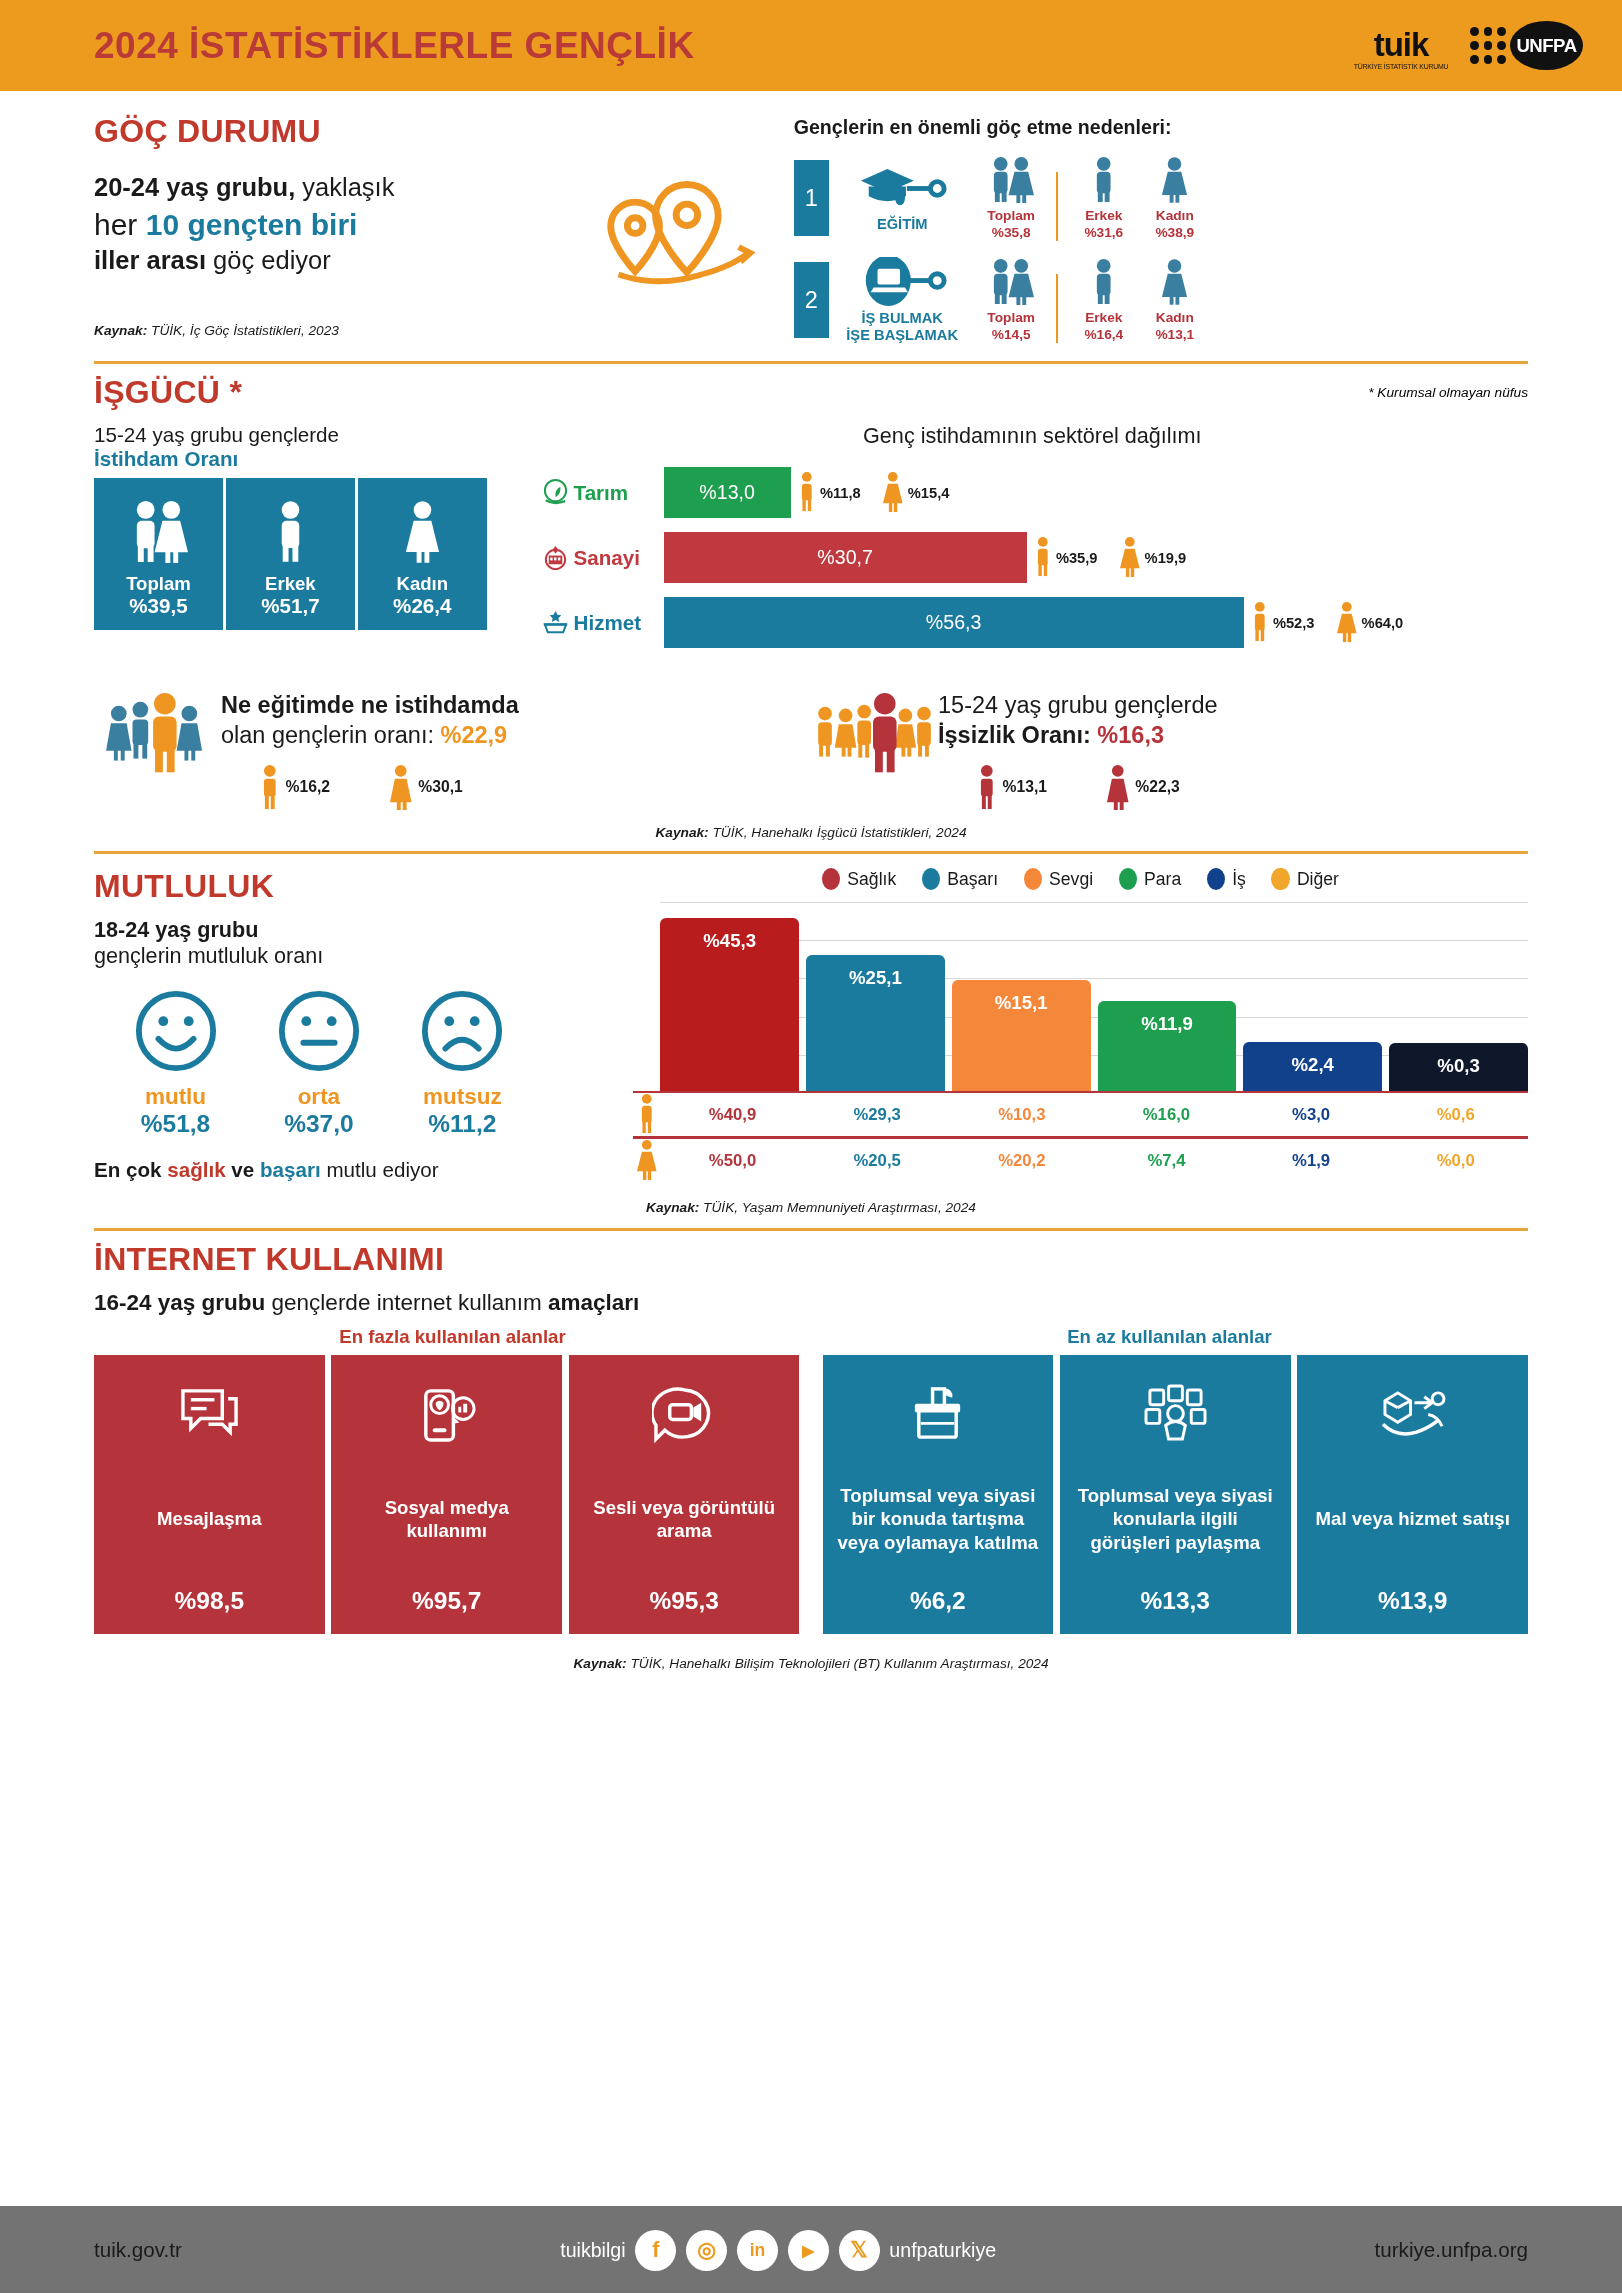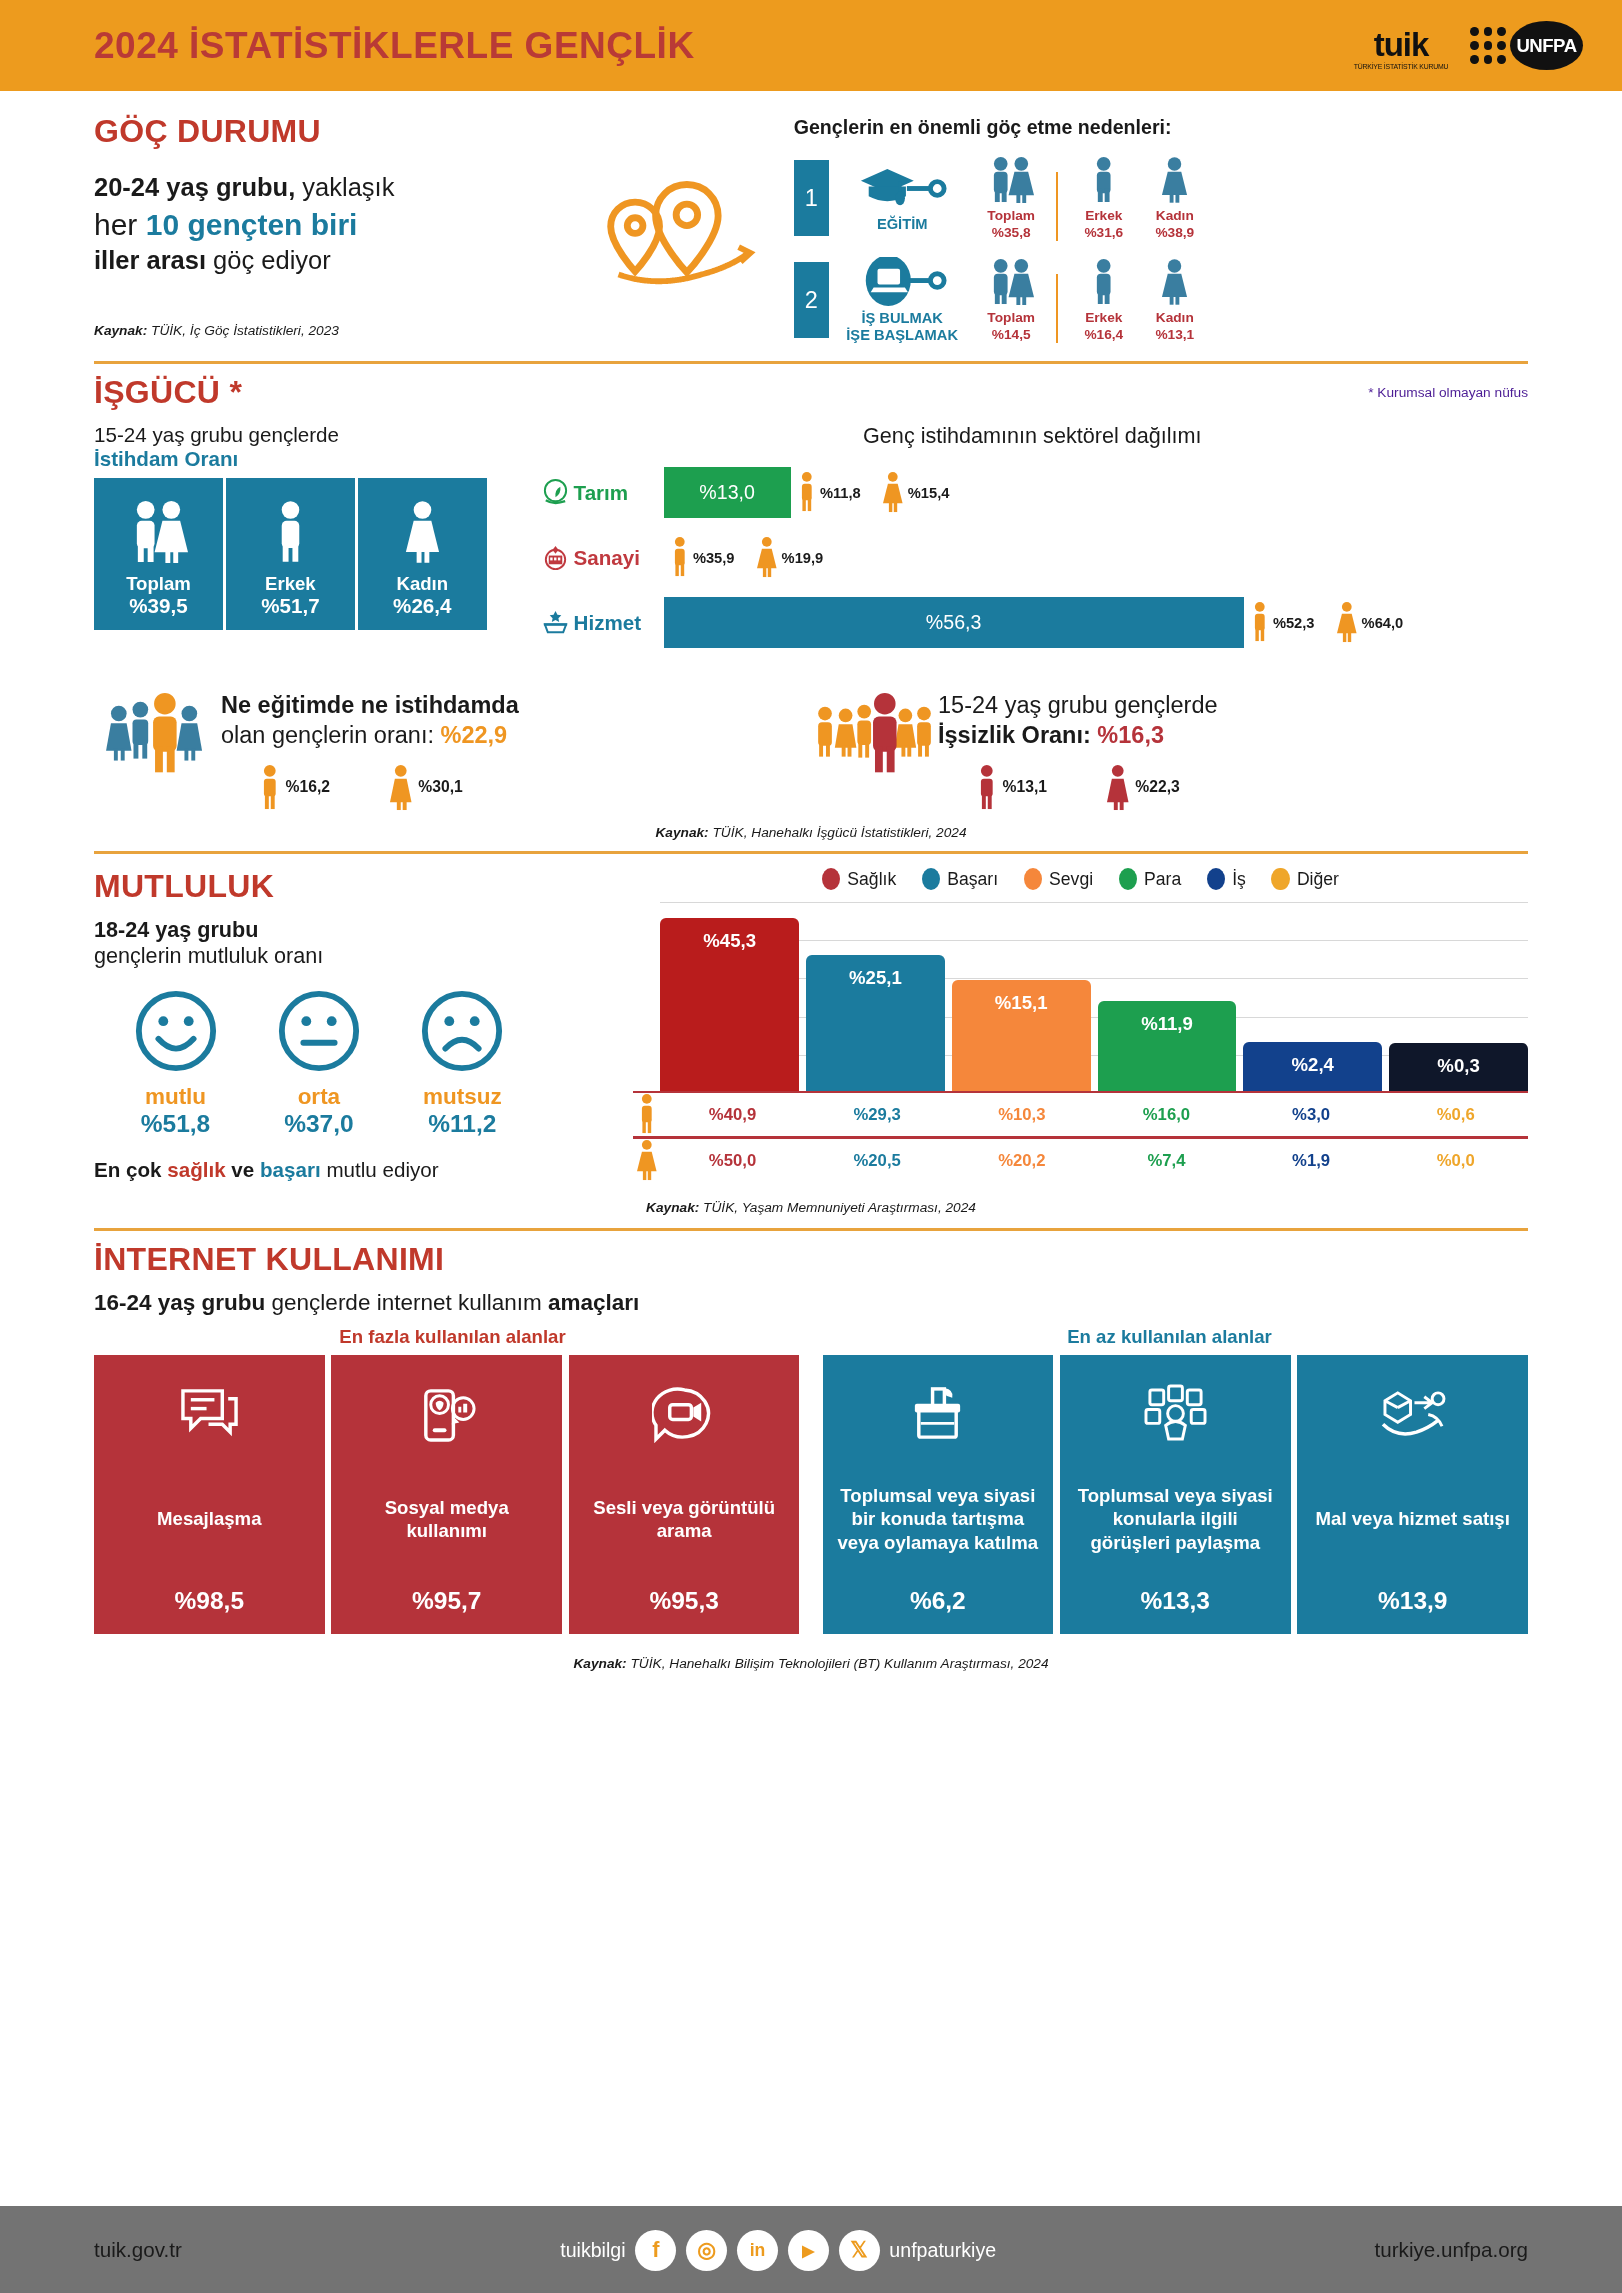--- a/index.html
+++ b/index.html
@@ -59,21 +59,21 @@
   .reason-icon { width:147px; display:flex; flex-direction:column; align-items:center; }
   .reason-label { font-size:14.7px; font-weight:bold; color:#1b7b9e; text-align:center; line-height:1.15; margin-top:2px;}
   .pct-group { display:flex; align-items:flex-end; }
   .pct-cell { width:71px; text-align:center; }
   .pct-cap { font-size:13.7px; font-weight:bold; color:#b5333a; line-height:1.2;}
   .pct-val { font-size:13.7px; font-weight:bold; color:#b5333a; line-height:1.2;}
   .vsep { width:2px; height:69px; background:#ef9622; margin:0 9.8px; }
 
   
   .isgucu-top { display:flex; justify-content:space-between; align-items:flex-start; }
-  .note { font-size:13.7px; color:#4c1d95; }
+  .note { font-size:13.7px; font-style:italic; color:#000000; }
   .isg-body { display:flex; margin-top:11.8px; }
   .isg-left { width: 421px; }
   .isg-sub1 { font-size:20.6px; color:#1a1a1a; }
   .isg-sub2 { font-size:20.6px; font-weight:bold; color:#1b7b9e; margin-bottom:7.8px;}
   .emp-cards { display:flex; gap:2.9px; }
   .emp-card {
     width:129px; height:152px; background:#1b7b9e; color:#fff;
     display:flex; flex-direction:column; align-items:center; justify-content:flex-end;
     padding-bottom:11.8px;
   }
@@ -410,20 +410,21 @@
               <svg width="29" height="29" viewBox="0 0 30 30">
                 <path d="M15 3 l3 4 -3 4 -3 -4z" fill="#c0393f"></path>
                 <circle cx="15" cy="17" r="10" fill="none" stroke="#c0393f" stroke-width="2"></circle>
                 <rect x="8" y="13" width="14" height="9" fill="#c0393f"></rect>
                 <rect x="9.5" y="15" width="2.5" height="3" fill="#fff"></rect>
                 <rect x="13.5" y="15" width="2.5" height="3" fill="#fff"></rect>
                 <rect x="17.5" y="15" width="2.5" height="3" fill="#fff"></rect>
               </svg>
             </div>
             <div class="sec-name" style="color:#c0393f">Sanayi</div>
+            <div class="sbar" style="background:#c0393f; width:363px;">%30,7</div>
             <div class="side-pct">
               <svg width="17.6" height="43" viewBox="0 0 18 44">
                   <circle cx="9" cy="6" r="5" fill="#ef9622"></circle>
                   <rect x="4" y="13" width="10" height="17" rx="3" fill="#ef9622"></rect>
                   <rect x="4.5" y="27" width="3.5" height="14" fill="#ef9622"></rect>
                   <rect x="10" y="27" width="3.5" height="14" fill="#ef9622"></rect>
                 </svg>
               <span>%35,9</span>
             </div>
             <div class="side-pct" style="margin-left:21.6px">

